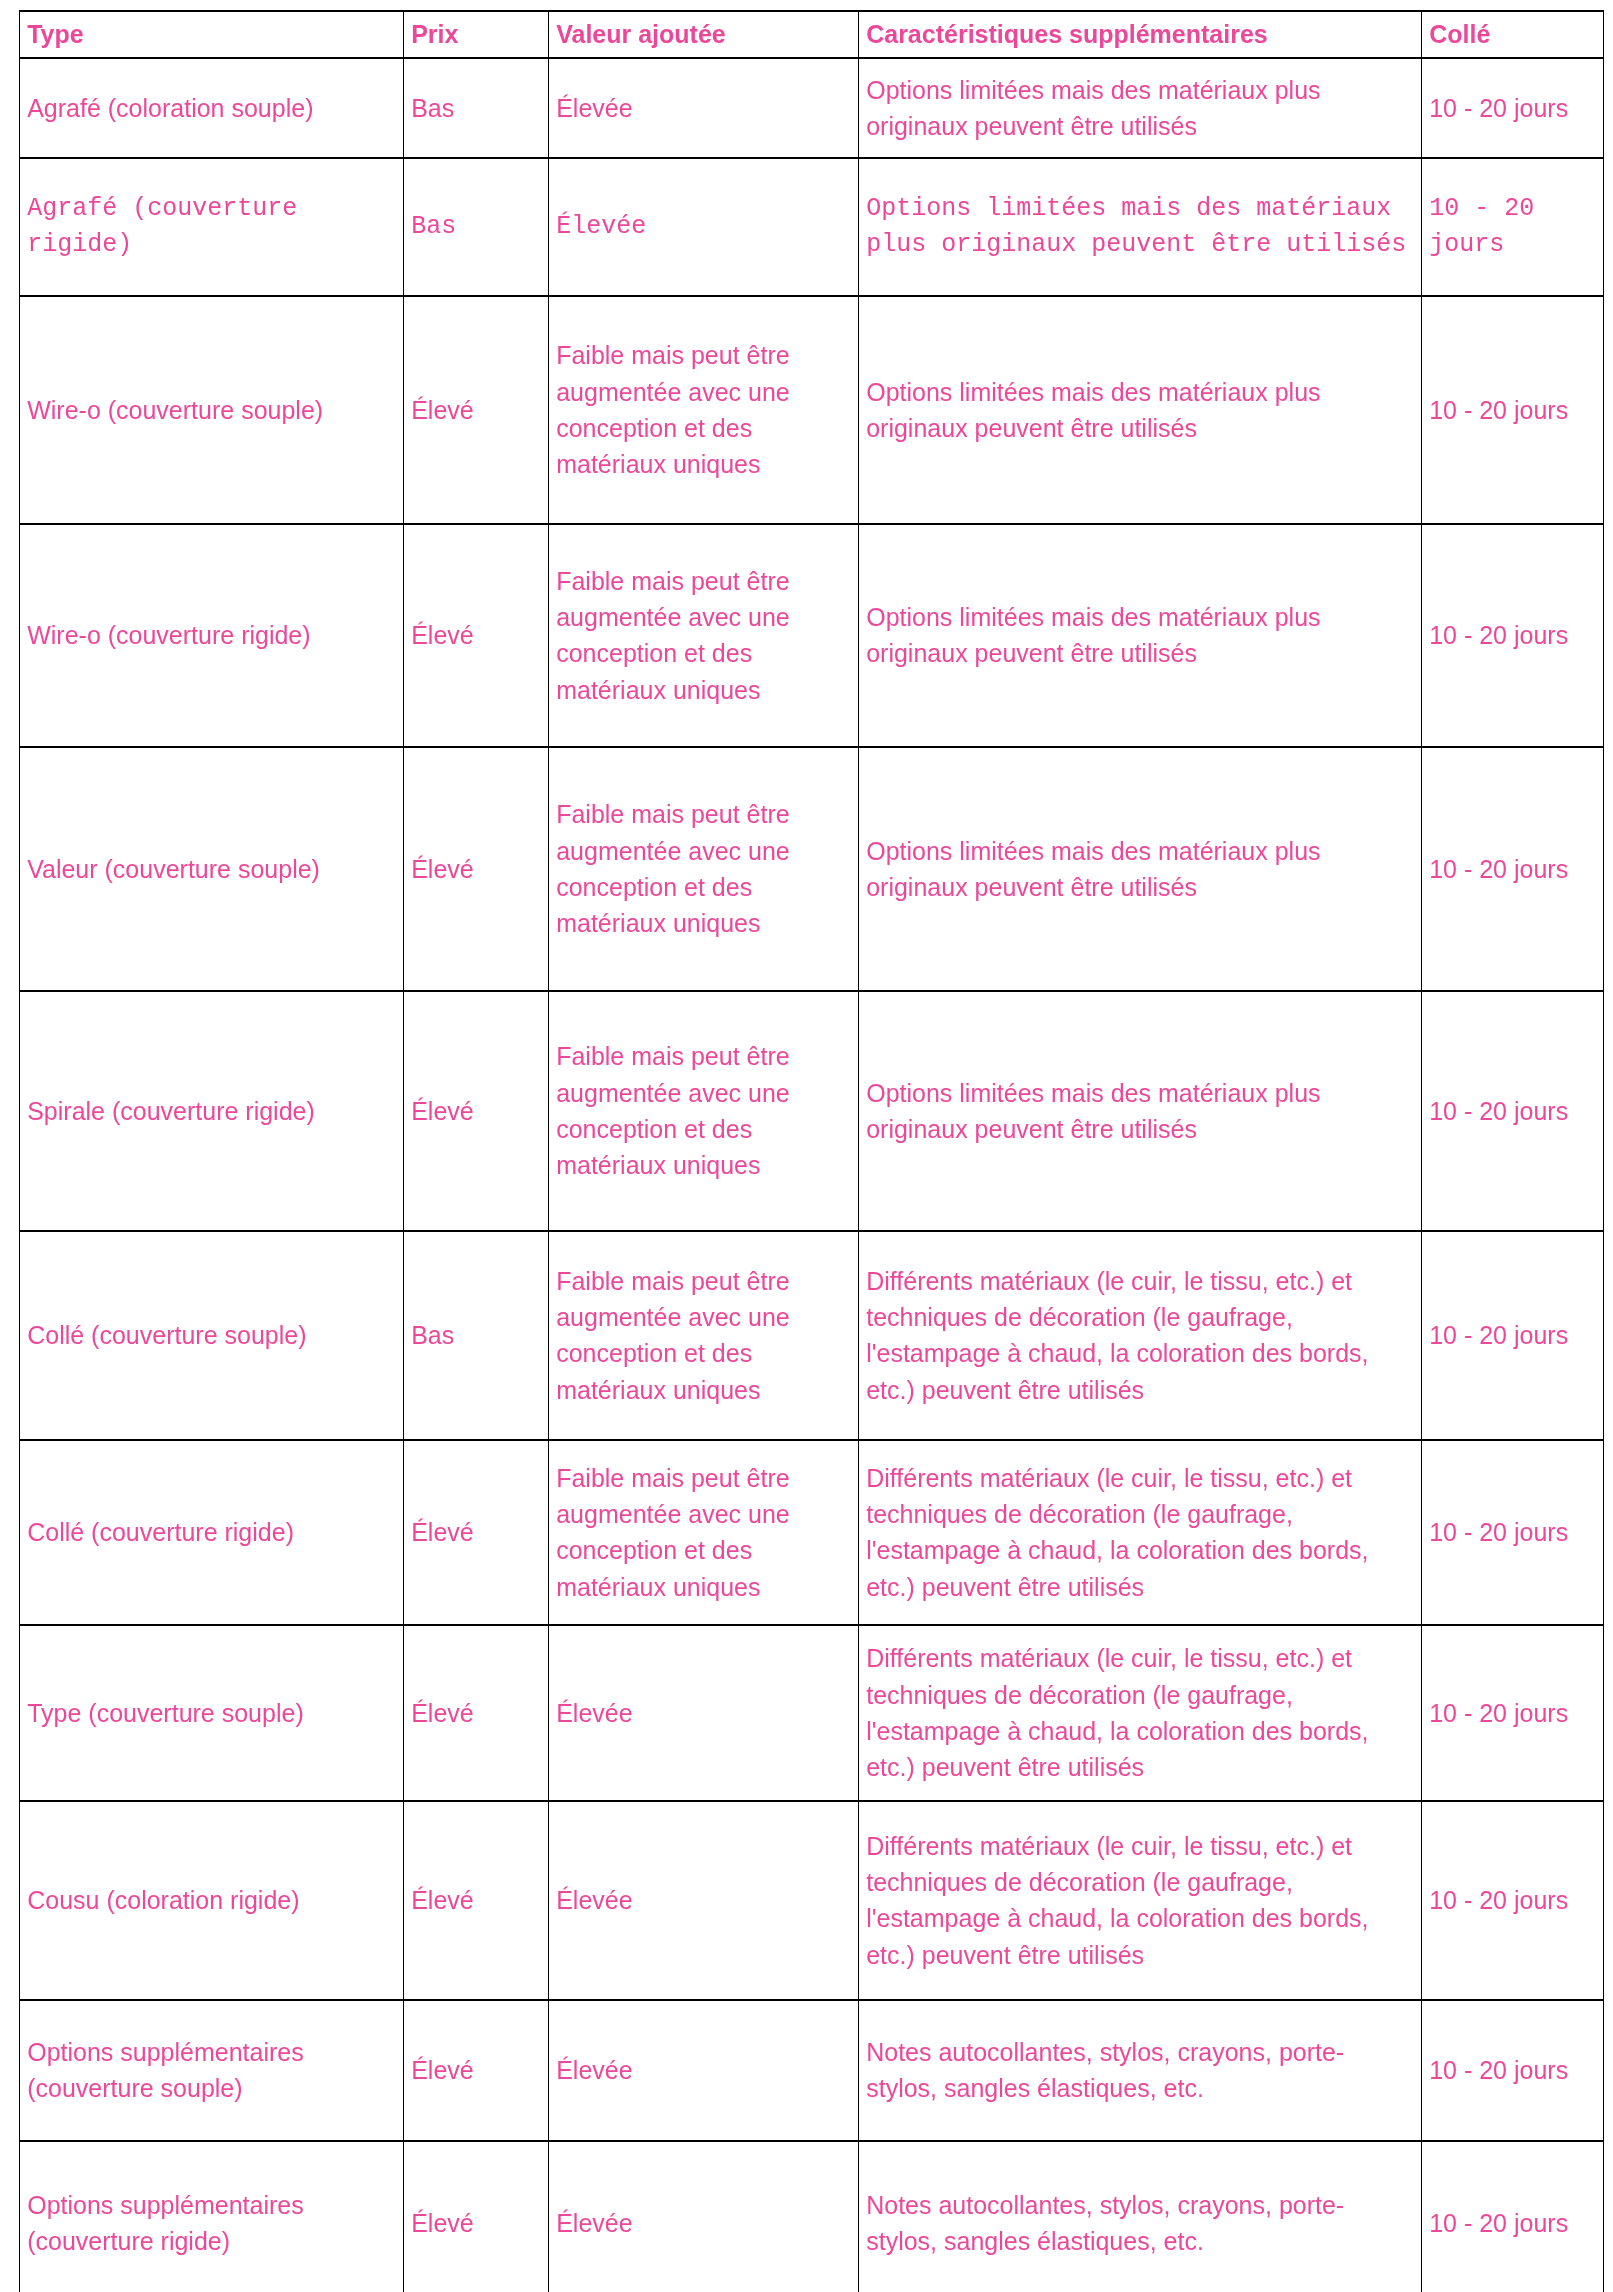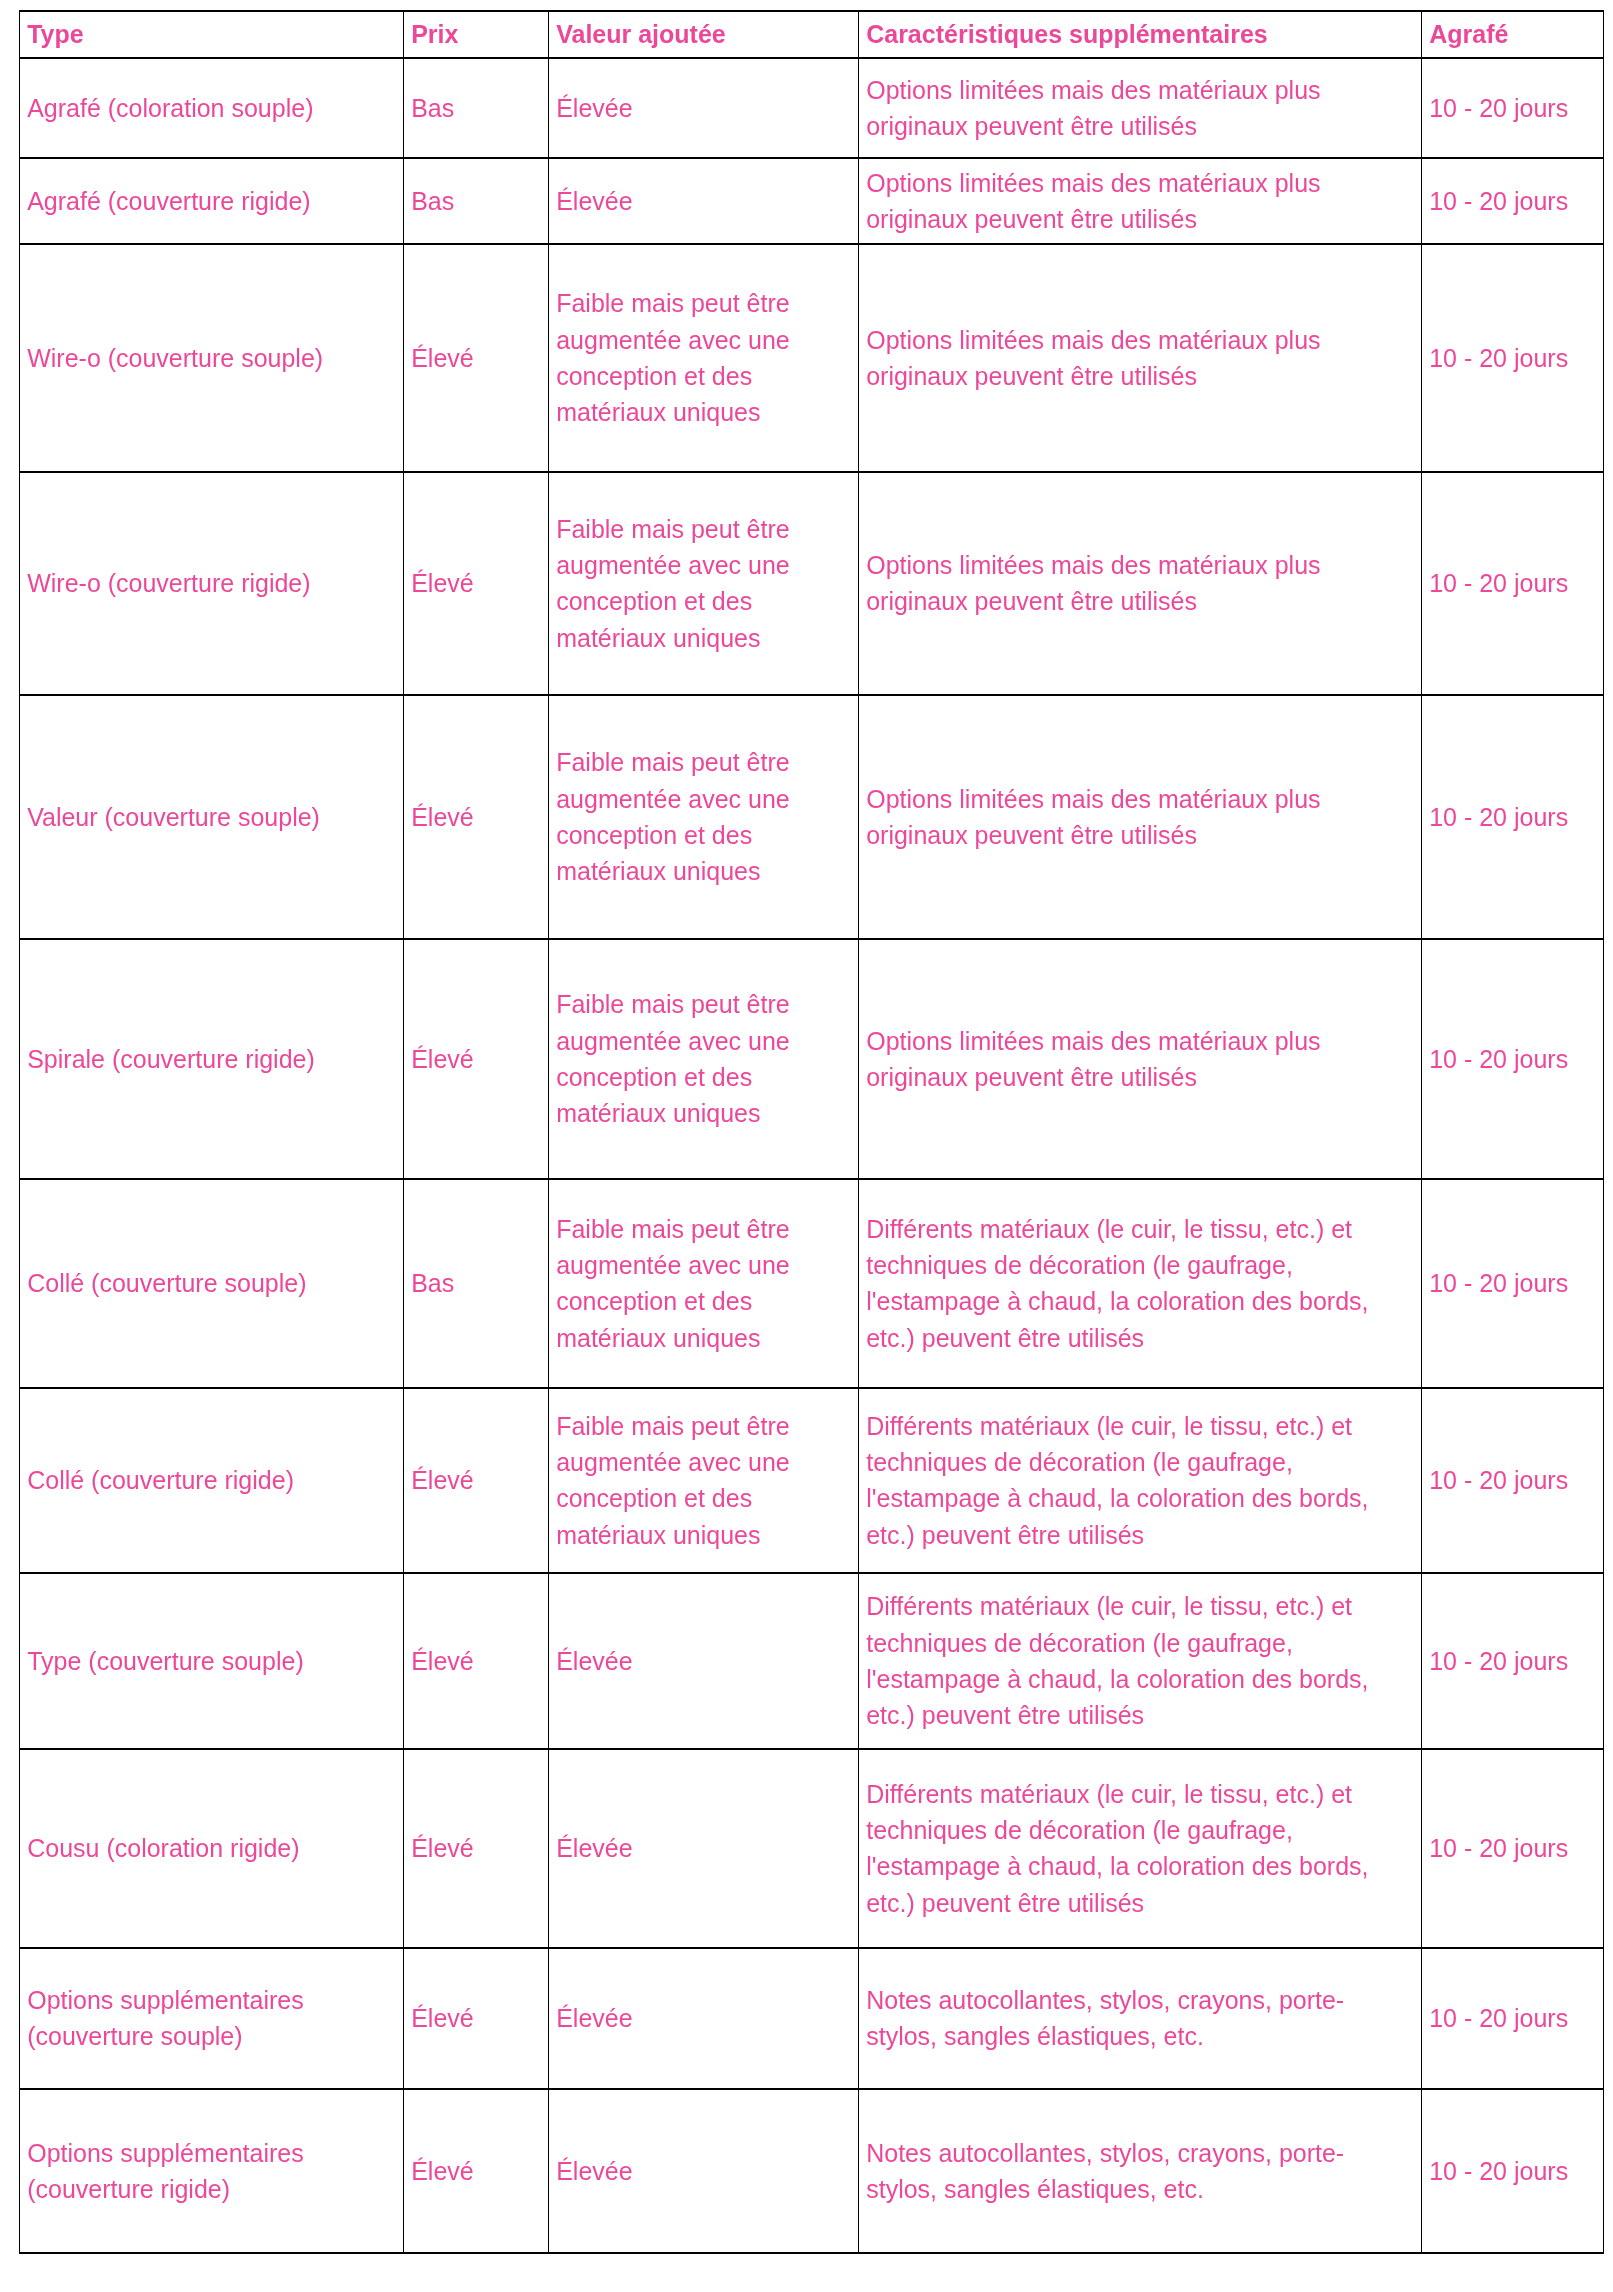--- a/index.html
+++ b/index.html
@@ -44,21 +44,21 @@
   }
   
   col.c-type   { width: 384px; }
   col.c-prix   { width: 145px; }
   col.c-valeur { width: 310px; }
   col.c-carac  { width: 563px; }
   col.c-delais { width: 182px; }
   
   tr.rh0  { height: 47px;  }
   tr.rh1  { height: 100px; }
-  tr.rh2  { height: 86px; }
+  tr.rh2  { height: 138px; font-family: Liberation Mono, monospace; }
   tr.rh3  { height: 228px; }
   tr.rh4  { height: 223px; }
   tr.rh5  { height: 244px; }
   tr.rh6  { height: 240px; }
   tr.rh7  { height: 209px; }
   tr.rh8  { height: 185px; }
   tr.rh9  { height: 176px; }
   tr.rh10 { height: 199px; }
   tr.rh11 { height: 141px; margin-left: 36px; }
   tr.rh12 { height: 164px; }
@@ -74,21 +74,21 @@
       <col class="c-valeur">
       <col class="c-carac">
       <col class="c-delais">
     </colgroup>
     <thead>
       <tr class="rh0">
         <th>Type</th>
         <th>Prix</th>
         <th>Valeur ajoutée</th>
         <th>Caractéristiques supplémentaires</th>
-        <th>Agrafé</th>
+        <th>Collé</th>
       </tr>
     </thead>
     <tbody>
       <tr class="rh1">
         <td>Agrafé (coloration souple)</td>
         <td>Bas</td>
         <td>Élevée</td>
         <td>Options limitées mais des matériaux plus originaux peuvent être utilisés</td>
         <td>10 - 20 jours</td>
       </tr>

